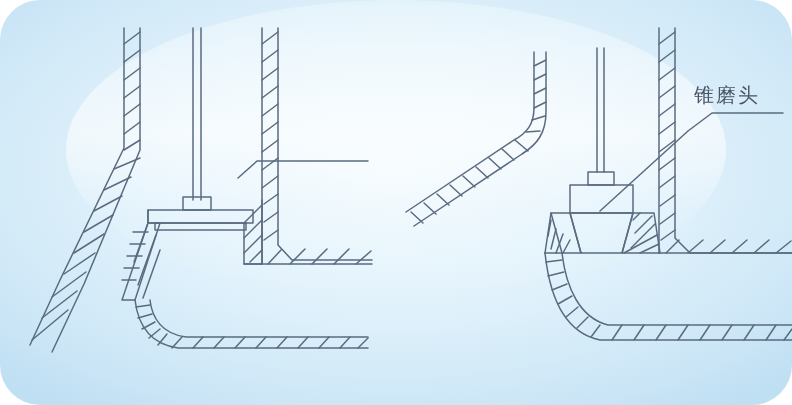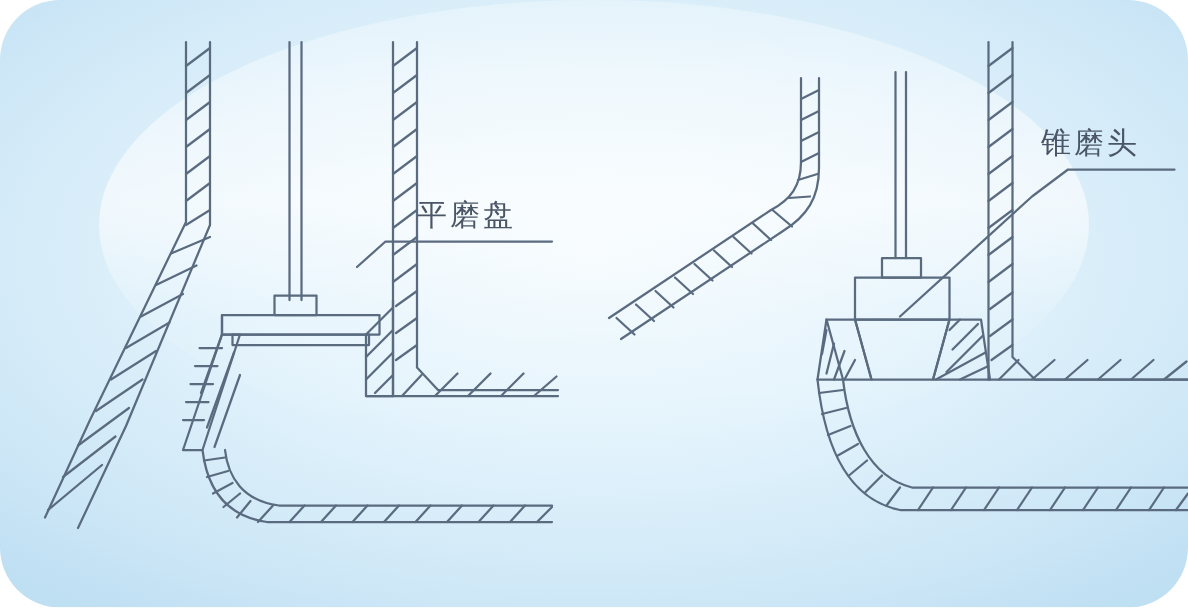--- a/index.html
+++ b/index.html
@@ -292,17 +292,16 @@
           <path d="M784,340 L792,329"></path>
         </g>
 
         <g>
           <path d="M783,113 L712,113 L688,131 L600,211"></path>
         </g>
       </g>
     </g>
   </svg>
 
-  <div class="label-text" id="label-flat-disc">平磨盘</div>
 
   <div class="label-text" id="label-cone-head">锥磨头</div>
 
 </div>
 
 </body></html>

